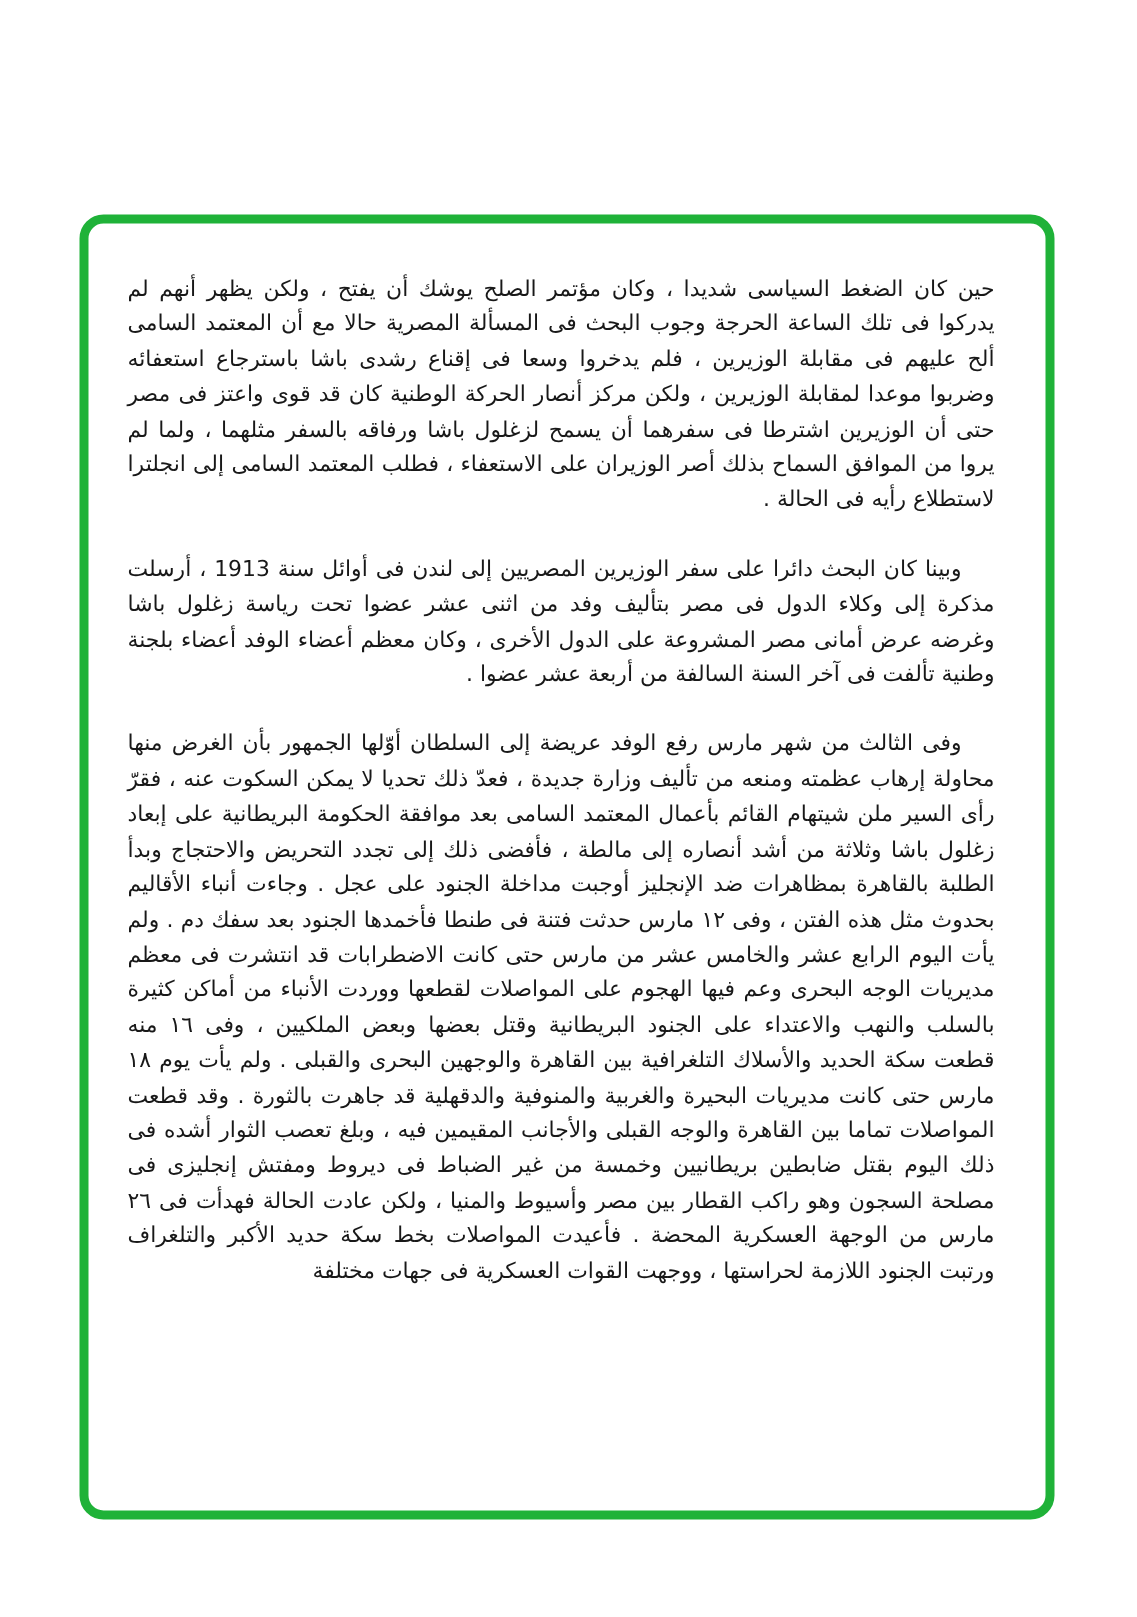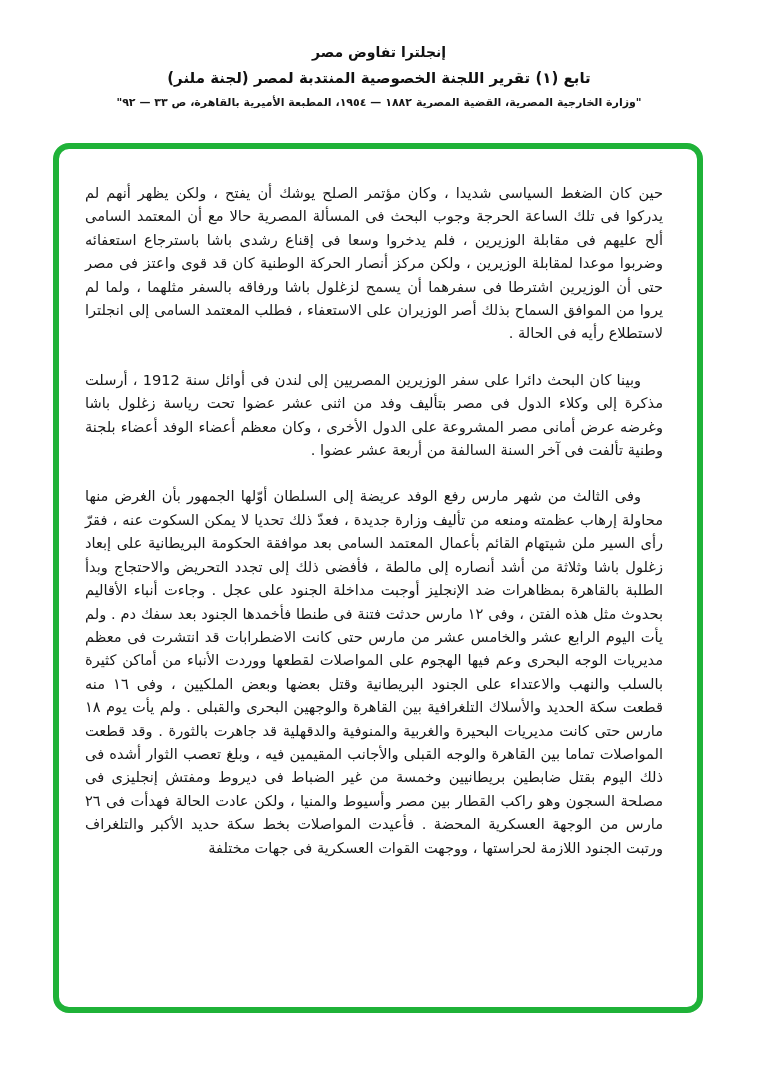--- a/index.html
+++ b/index.html
@@ -83,30 +83,25 @@
     font-size: 13px;
     font-weight: bold;
     color: #111111;
   }
 </style>
 </head>
 <body>
 
 <div class="page">
 
-  <header class="doc-header">
-    <h1 class="doc-title">إنجلترا تفاوض مصر</h1>
-    <h2 class="doc-subtitle">تابع (١) تقرير اللجنة الخصوصية المنتدبة لمصر (لجنة ملنر)</h2>
-    <div class="doc-source">"وزارة الخارجية المصرية، القضية المصرية ١٨٨٢ — ١٩٥٤، المطبعة الأميرية بالقاهرة، ص ٣٣ — ٩٢"</div>
-  </header>
 
   <div class="green-frame" style="border-color: rgb(31, 178, 56);">
     <div class="body-text">
       <p class="first">حين كان الضغط السياسى شديدا ، وكان مؤتمر الصلح يوشك أن يفتح ، ولكن يظهر أنهم لم يدركوا فى تلك الساعة الحرجة وجوب البحث فى المسألة المصرية حالا مع أن المعتمد السامى ألح عليهم فى مقابلة الوزيرين ، فلم يدخروا وسعا فى إقناع رشدى باشا باسترجاع استعفائه وضربوا موعدا لمقابلة الوزيرين ، ولكن مركز أنصار الحركة الوطنية كان قد قوى واعتز فى مصر حتى أن الوزيرين اشترطا فى سفرهما أن يسمح لزغلول باشا ورفاقه بالسفر مثلهما ، ولما لم يروا من الموافق السماح بذلك أصر الوزيران على الاستعفاء ، فطلب المعتمد السامى إلى انجلترا لاستطلاع رأيه فى الحالة .</p>
-      <p>وبينا كان البحث دائرا على سفر الوزيرين المصريين إلى لندن فى أوائل سنة 1912 ، أرسلت مذكرة إلى وكلاء الدول فى مصر بتأليف وفد من اثنى عشر عضوا تحت رياسة زغلول باشا وغرضه عرض أمانى مصر المشروعة على الدول الأخرى ، وكان معظم أعضاء الوفد أعضاء بلجنة وطنية تألفت فى آخر السنة السالفة من أربعة عشر عضوا .</p>
+      <p>وبينا كان البحث دائرا على سفر الوزيرين المصريين إلى لندن فى أوائل سنة 1913 ، أرسلت مذكرة إلى وكلاء الدول فى مصر بتأليف وفد من اثنى عشر عضوا تحت رياسة زغلول باشا وغرضه عرض أمانى مصر المشروعة على الدول الأخرى ، وكان معظم أعضاء الوفد أعضاء بلجنة وطنية تألفت فى آخر السنة السالفة من أربعة عشر عضوا .</p>
       <p>وفى الثالث من شهر مارس رفع الوفد عريضة إلى السلطان أوّلها الجمهور بأن الغرض منها محاولة إرهاب عظمته ومنعه من تأليف وزارة جديدة ، فعدّ ذلك تحديا لا يمكن السكوت عنه ، فقرّ رأى السير ملن شيتهام القائم بأعمال المعتمد السامى بعد موافقة الحكومة البريطانية على إبعاد زغلول باشا وثلاثة من أشد أنصاره إلى مالطة ، فأفضى ذلك إلى تجدد التحريض والاحتجاج وبدأ الطلبة بالقاهرة بمظاهرات ضد الإنجليز أوجبت مداخلة الجنود على عجل . وجاءت أنباء الأقاليم بحدوث مثل هذه الفتن ، وفى ١٢ مارس حدثت فتنة فى طنطا فأخمدها الجنود بعد سفك دم . ولم يأت اليوم الرابع عشر والخامس عشر من مارس حتى كانت الاضطرابات قد انتشرت فى معظم مديريات الوجه البحرى وعم فيها الهجوم على المواصلات لقطعها ووردت الأنباء من أماكن كثيرة بالسلب والنهب والاعتداء على الجنود البريطانية وقتل بعضها وبعض الملكيين ، وفى ١٦ منه قطعت سكة الحديد والأسلاك التلغرافية بين القاهرة والوجهين البحرى والقبلى . ولم يأت يوم ١٨ مارس حتى كانت مديريات البحيرة والغربية والمنوفية والدقهلية قد جاهرت بالثورة . وقد قطعت المواصلات تماما بين القاهرة والوجه القبلى والأجانب المقيمين فيه ، وبلغ تعصب الثوار أشده فى ذلك اليوم بقتل ضابطين بريطانيين وخمسة من غير الضباط فى ديروط ومفتش إنجليزى فى مصلحة السجون وهو راكب القطار بين مصر وأسيوط والمنيا ، ولكن عادت الحالة فهدأت فى ٢٦ مارس من الوجهة العسكرية المحضة . فأعيدت المواصلات بخط سكة حديد الأكبر والتلغراف ورتبت الجنود اللازمة لحراستها ، ووجهت القوات العسكرية فى جهات مختلفة</p>
     </div>
   </div>
 
   <footer class="page-footer">
     <span class="page-number">١٩</span>
   </footer>
 
 </div>
 

